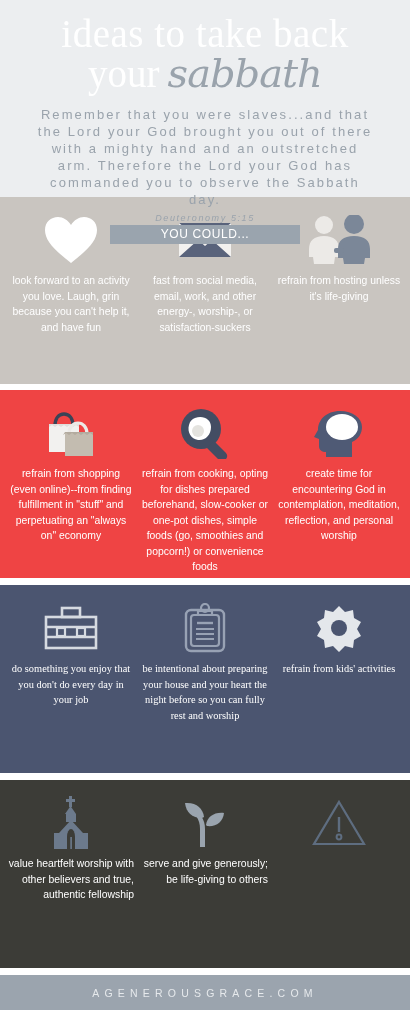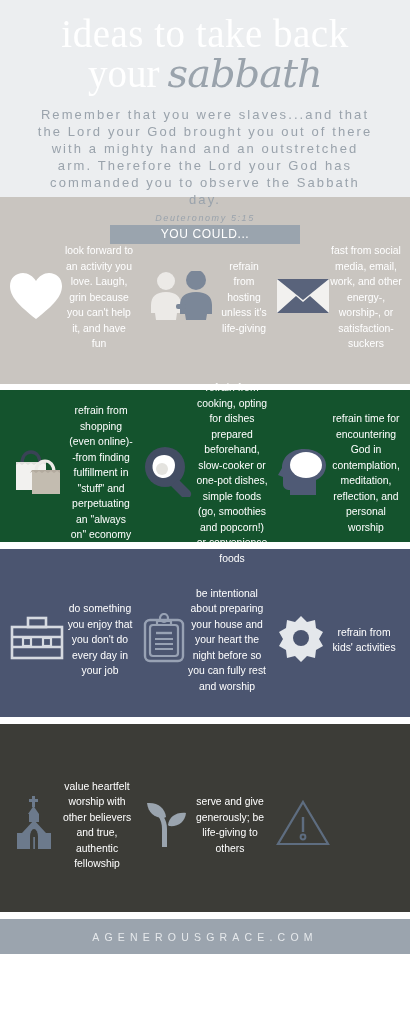--- a/index.html
+++ b/index.html
@@ -71,50 +71,50 @@
     letter-spacing:0.6px;
     line-height:19px;
     text-align:center;
     z-index:5;
     margin-top:39px;
   }
 
   
   .section { width:410px; display:flex; padding:0 4px; }
   .sec1 { background:#c9c5c0; height:187px; }
-  .sec2 { background:#14532d; height:152px; }
-  .sec3 { background:#4b5570; height:168px; }
+  .sec2 { background:#ef4444; height:188px; }
+  .sec3 { background:#4b5570; height:188px;font-family:Liberation Serif, serif; }
   .sec4 { background:#3c3c37; height:188px; }
   .gap  { height:6px; background:#ffffff; }
   .gap2 { height:7px; background:#ffffff; }
 
   .col {
     flex:1 1 0;
     display:flex;
-    flex-direction:row;
+    flex-direction:column;
     align-items:center;
     padding:14px 4px 0 4px;
   }
   .icon-box {
     height:58px;
     display:flex;
     align-items:center;
     justify-content:center;
     margin-bottom:4px;
   }
   .cap {
     font-size:10.4px;
     line-height:15.5px;
     text-align:center;
     color:#ffffff;
   }
   .sec1 .cap { color:#ffffff; }
   .sec2 .cap { color:#ffffff; }
   .sec3 .cap { color:#ffffff; }
-  .sec4 .cap { color:#ffffff; }
+  .sec4 .cap { color:#ffffff;text-align:right; }
 
   
   .footer {
     background:#9ba4ae;
     height:35px;
     display:flex;
     align-items:center;
     justify-content:center;
   }
   .footer-text {
@@ -144,39 +144,39 @@
     <div class="col">
       <div class="icon-box">
         <svg width="56" height="50" viewBox="0 0 56 50">
             <path d="M28 48 C10 34 2 25 2 15 C2 7 8 2 15 2 C20 2 25 5 28 10 C31 5 36 2 41 2 C48 2 54 7 54 15 C54 25 46 34 28 48 Z" fill="#ffffff"></path>
           </svg>
       </div>
       <div class="cap">look forward to an activity you love. Laugh, grin because you can't help it, and have fun</div>
     </div>
     <div class="col">
       <div class="icon-box">
+        <svg width="54" height="40" viewBox="0 0 54 40">
+          <rect x="1" y="3" width="52" height="34" fill="#f2f1ef"></rect>
+          <path d="M1 3 L27 24 L53 3 Z" fill="#59637b"></path>
+          <path d="M1 37 L20 20 L27 26 L34 20 L53 37 Z" fill="#59637b"></path>
+        </svg>
+      </div>
+      <div class="cap">fast from social media, email, work, and other energy-, worship-, or satisfaction-suckers</div>
+    </div>
+    <div class="col">
+      <div class="icon-box">
         <svg width="78" height="50" viewBox="0 0 78 50">
           <circle cx="24" cy="10" r="9" fill="#eceae7"></circle>
           <path d="M24 21 C14 21 9 26 9 34 L9 42 L13 42 L14 49 L34 49 L35 42 L39 42 L39 34 C39 26 34 21 24 21 Z" fill="#eceae7"></path>
           <circle cx="54" cy="9" r="10" fill="#7b8798"></circle>
           <path d="M54 21 C43 21 38 26 38 34 L38 43 L43 43 L44 49 L64 49 L65 43 L70 43 L70 34 C70 26 65 21 54 21 Z" fill="#7b8798"></path>
           <rect x="34" y="33" width="10" height="5" rx="2" fill="#7b8798"></rect>
         </svg>
       </div>
       <div class="cap">refrain from hosting unless it's life-giving</div>
-    </div>
-    <div class="col">
-      <div class="icon-box">
-        <svg width="54" height="40" viewBox="0 0 54 40">
-          <rect x="1" y="3" width="52" height="34" fill="#f2f1ef"></rect>
-          <path d="M1 3 L27 24 L53 3 Z" fill="#59637b"></path>
-          <path d="M1 37 L20 20 L27 26 L34 20 L53 37 Z" fill="#59637b"></path>
-        </svg>
-      </div>
-      <div class="cap">fast from social media, email, work, and other energy-, worship-, or satisfaction-suckers</div>
     </div>
   </div>
 
   <div class="gap"></div>
 
   <div class="section sec2">
     <div class="col">
       <div class="icon-box">
         <svg width="60" height="50" viewBox="0 0 60 50">
           <path d="M14 18 C14 10 18 6 23 6 C28 6 32 10 32 18" fill="none" stroke="#3a4356" stroke-width="3.5"></path>
@@ -200,21 +200,21 @@
       </div>
       <div class="cap">refrain from cooking, opting for dishes prepared beforehand, slow-cooker or one-pot dishes, simple foods (go, smoothies and popcorn!) or convenience foods</div>
     </div>
     <div class="col">
       <div class="icon-box">
         <svg width="54" height="50" viewBox="0 0 54 50">
           <path d="M28 3 C14 3 6 12 6 22 L2 29 L7 31 L7 38 C7 42 10 44 14 44 L14 49 L40 49 L40 34 C47 31 50 25 50 19 C50 10 41 3 28 3 Z" fill="#4f5a75"></path>
           <ellipse cx="30" cy="19" rx="16" ry="13" fill="#ffffff"></ellipse>
         </svg>
       </div>
-      <div class="cap">refrain time for encountering God in contemplation, meditation, reflection, and personal worship</div>
+      <div class="cap">create time for encountering God in contemplation, meditation, reflection, and personal worship</div>
     </div>
   </div>
 
   <div class="gap2"></div>
 
   <div class="section sec3">
     <div class="col">
       <div class="icon-box">
         <svg width="58" height="46" viewBox="0 0 58 46">
           <rect x="20" y="3" width="18" height="9" fill="none" stroke="#d6dae1" stroke-width="2.6"></rect>

